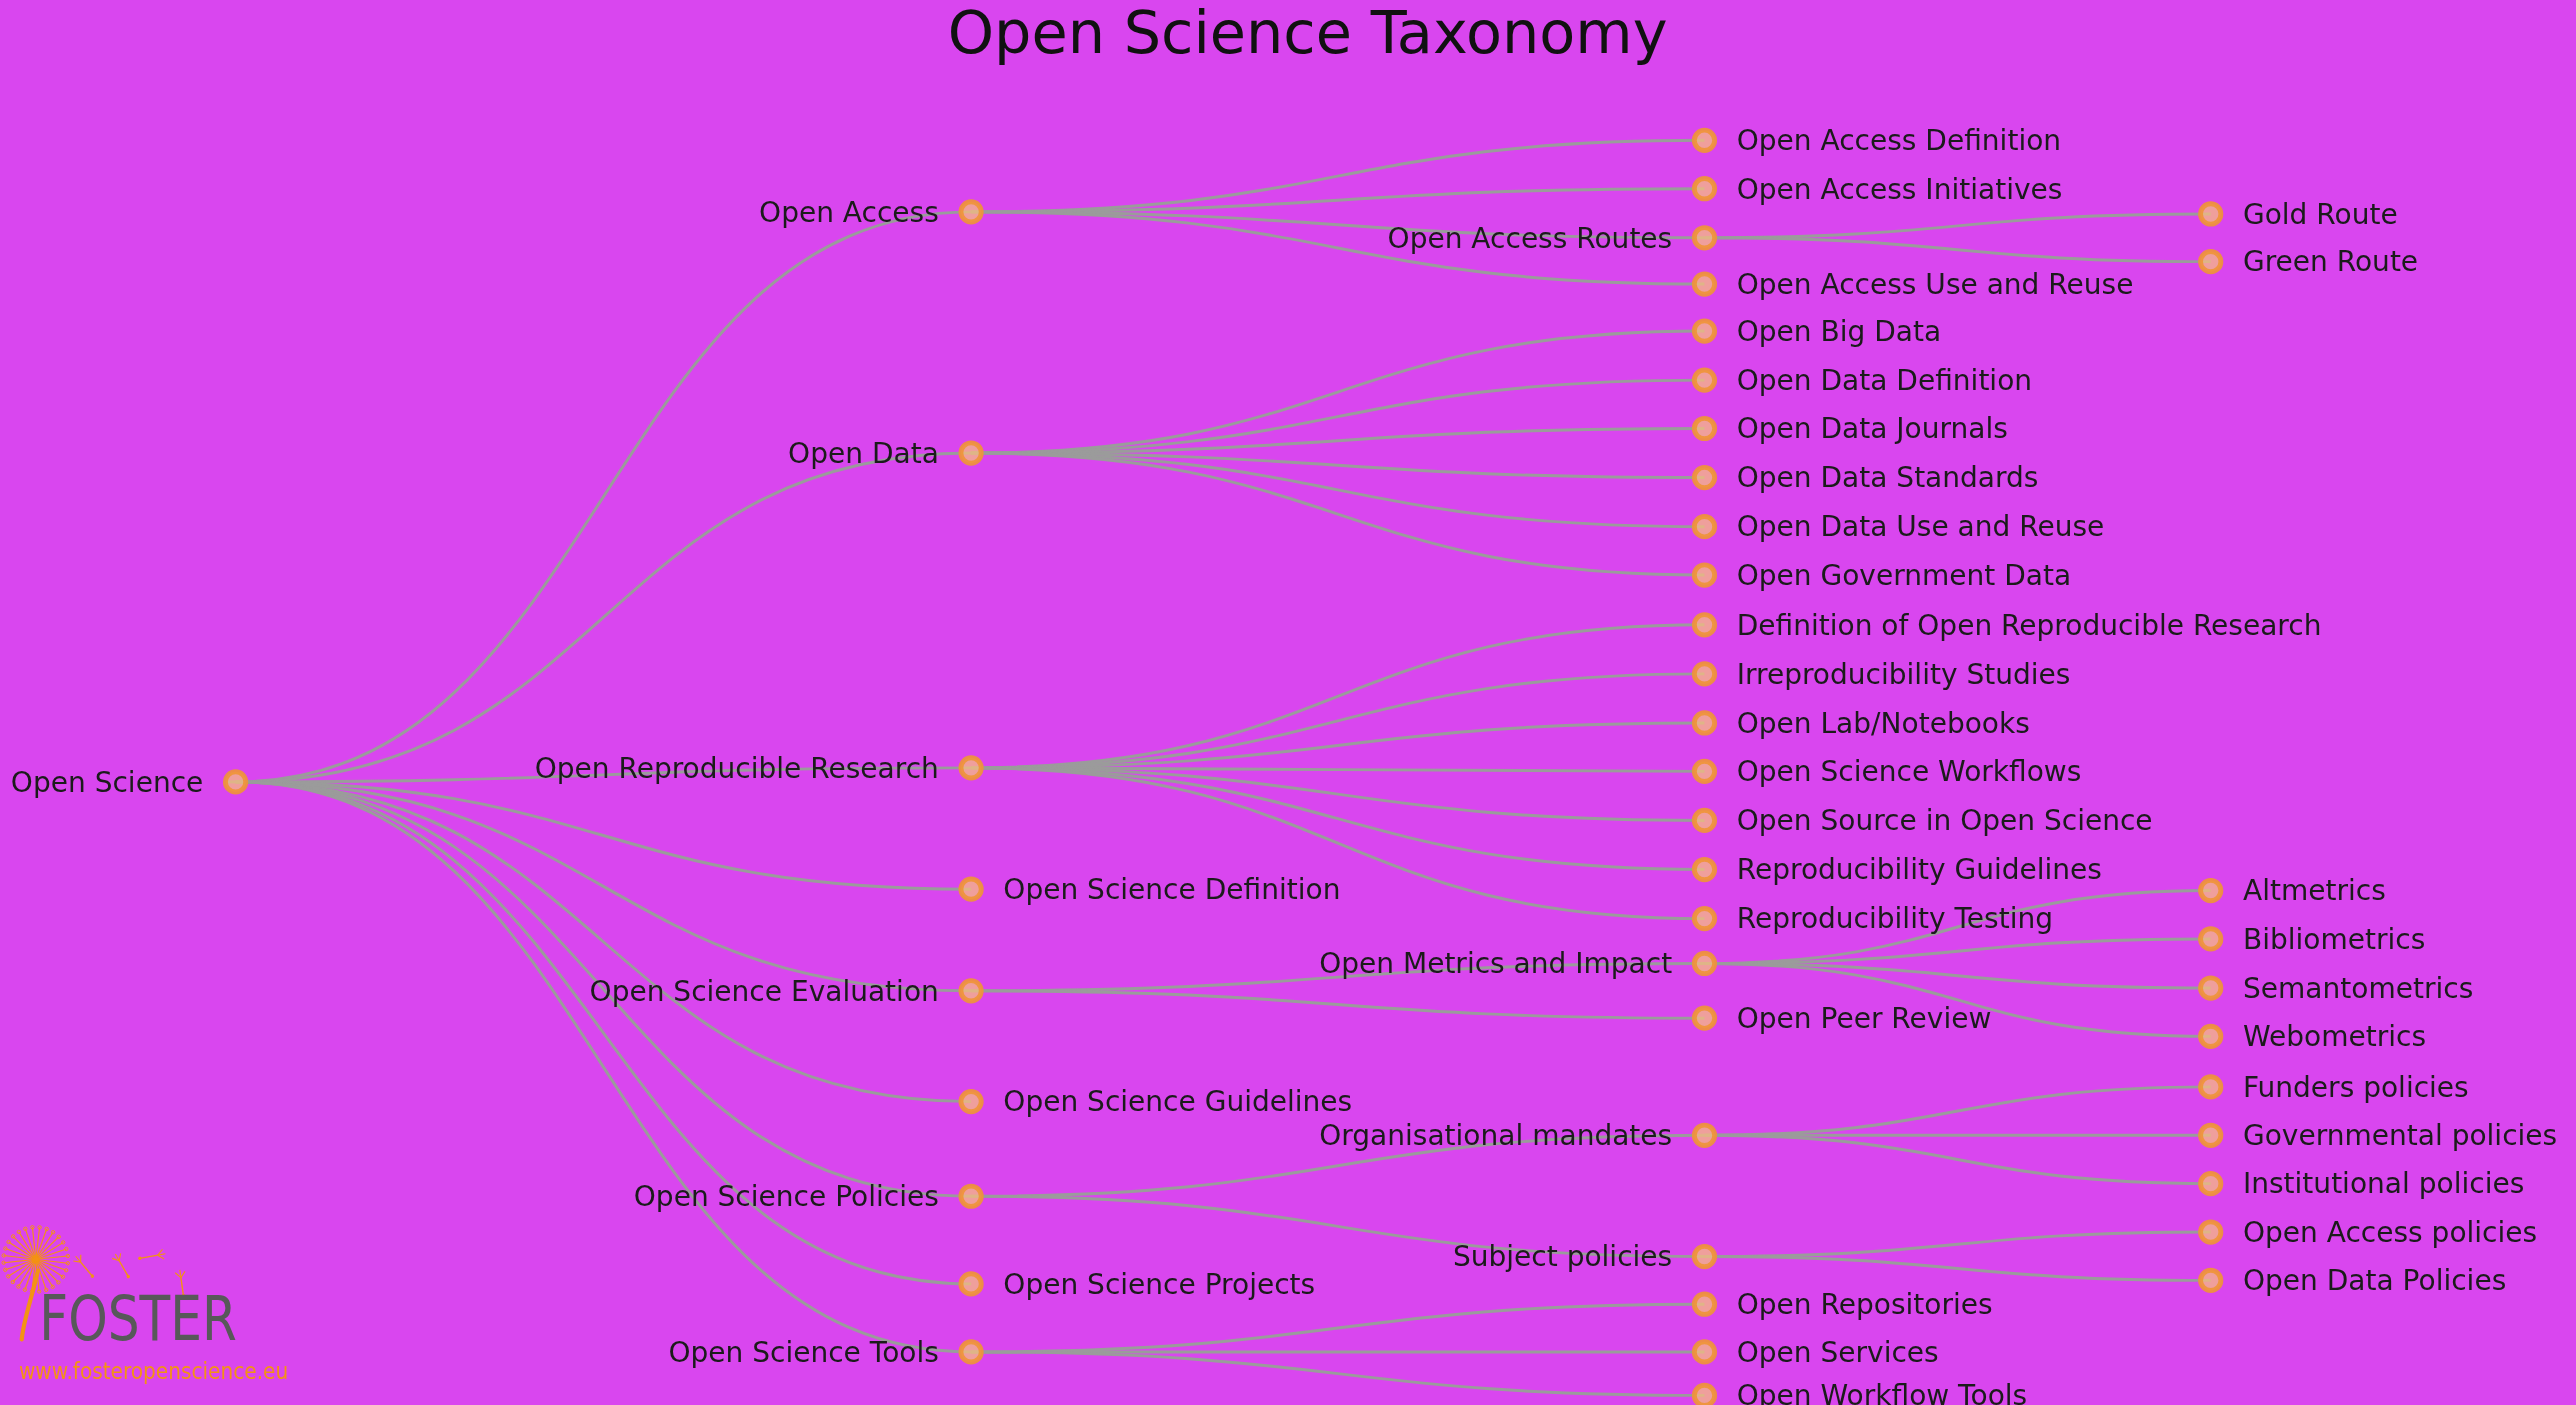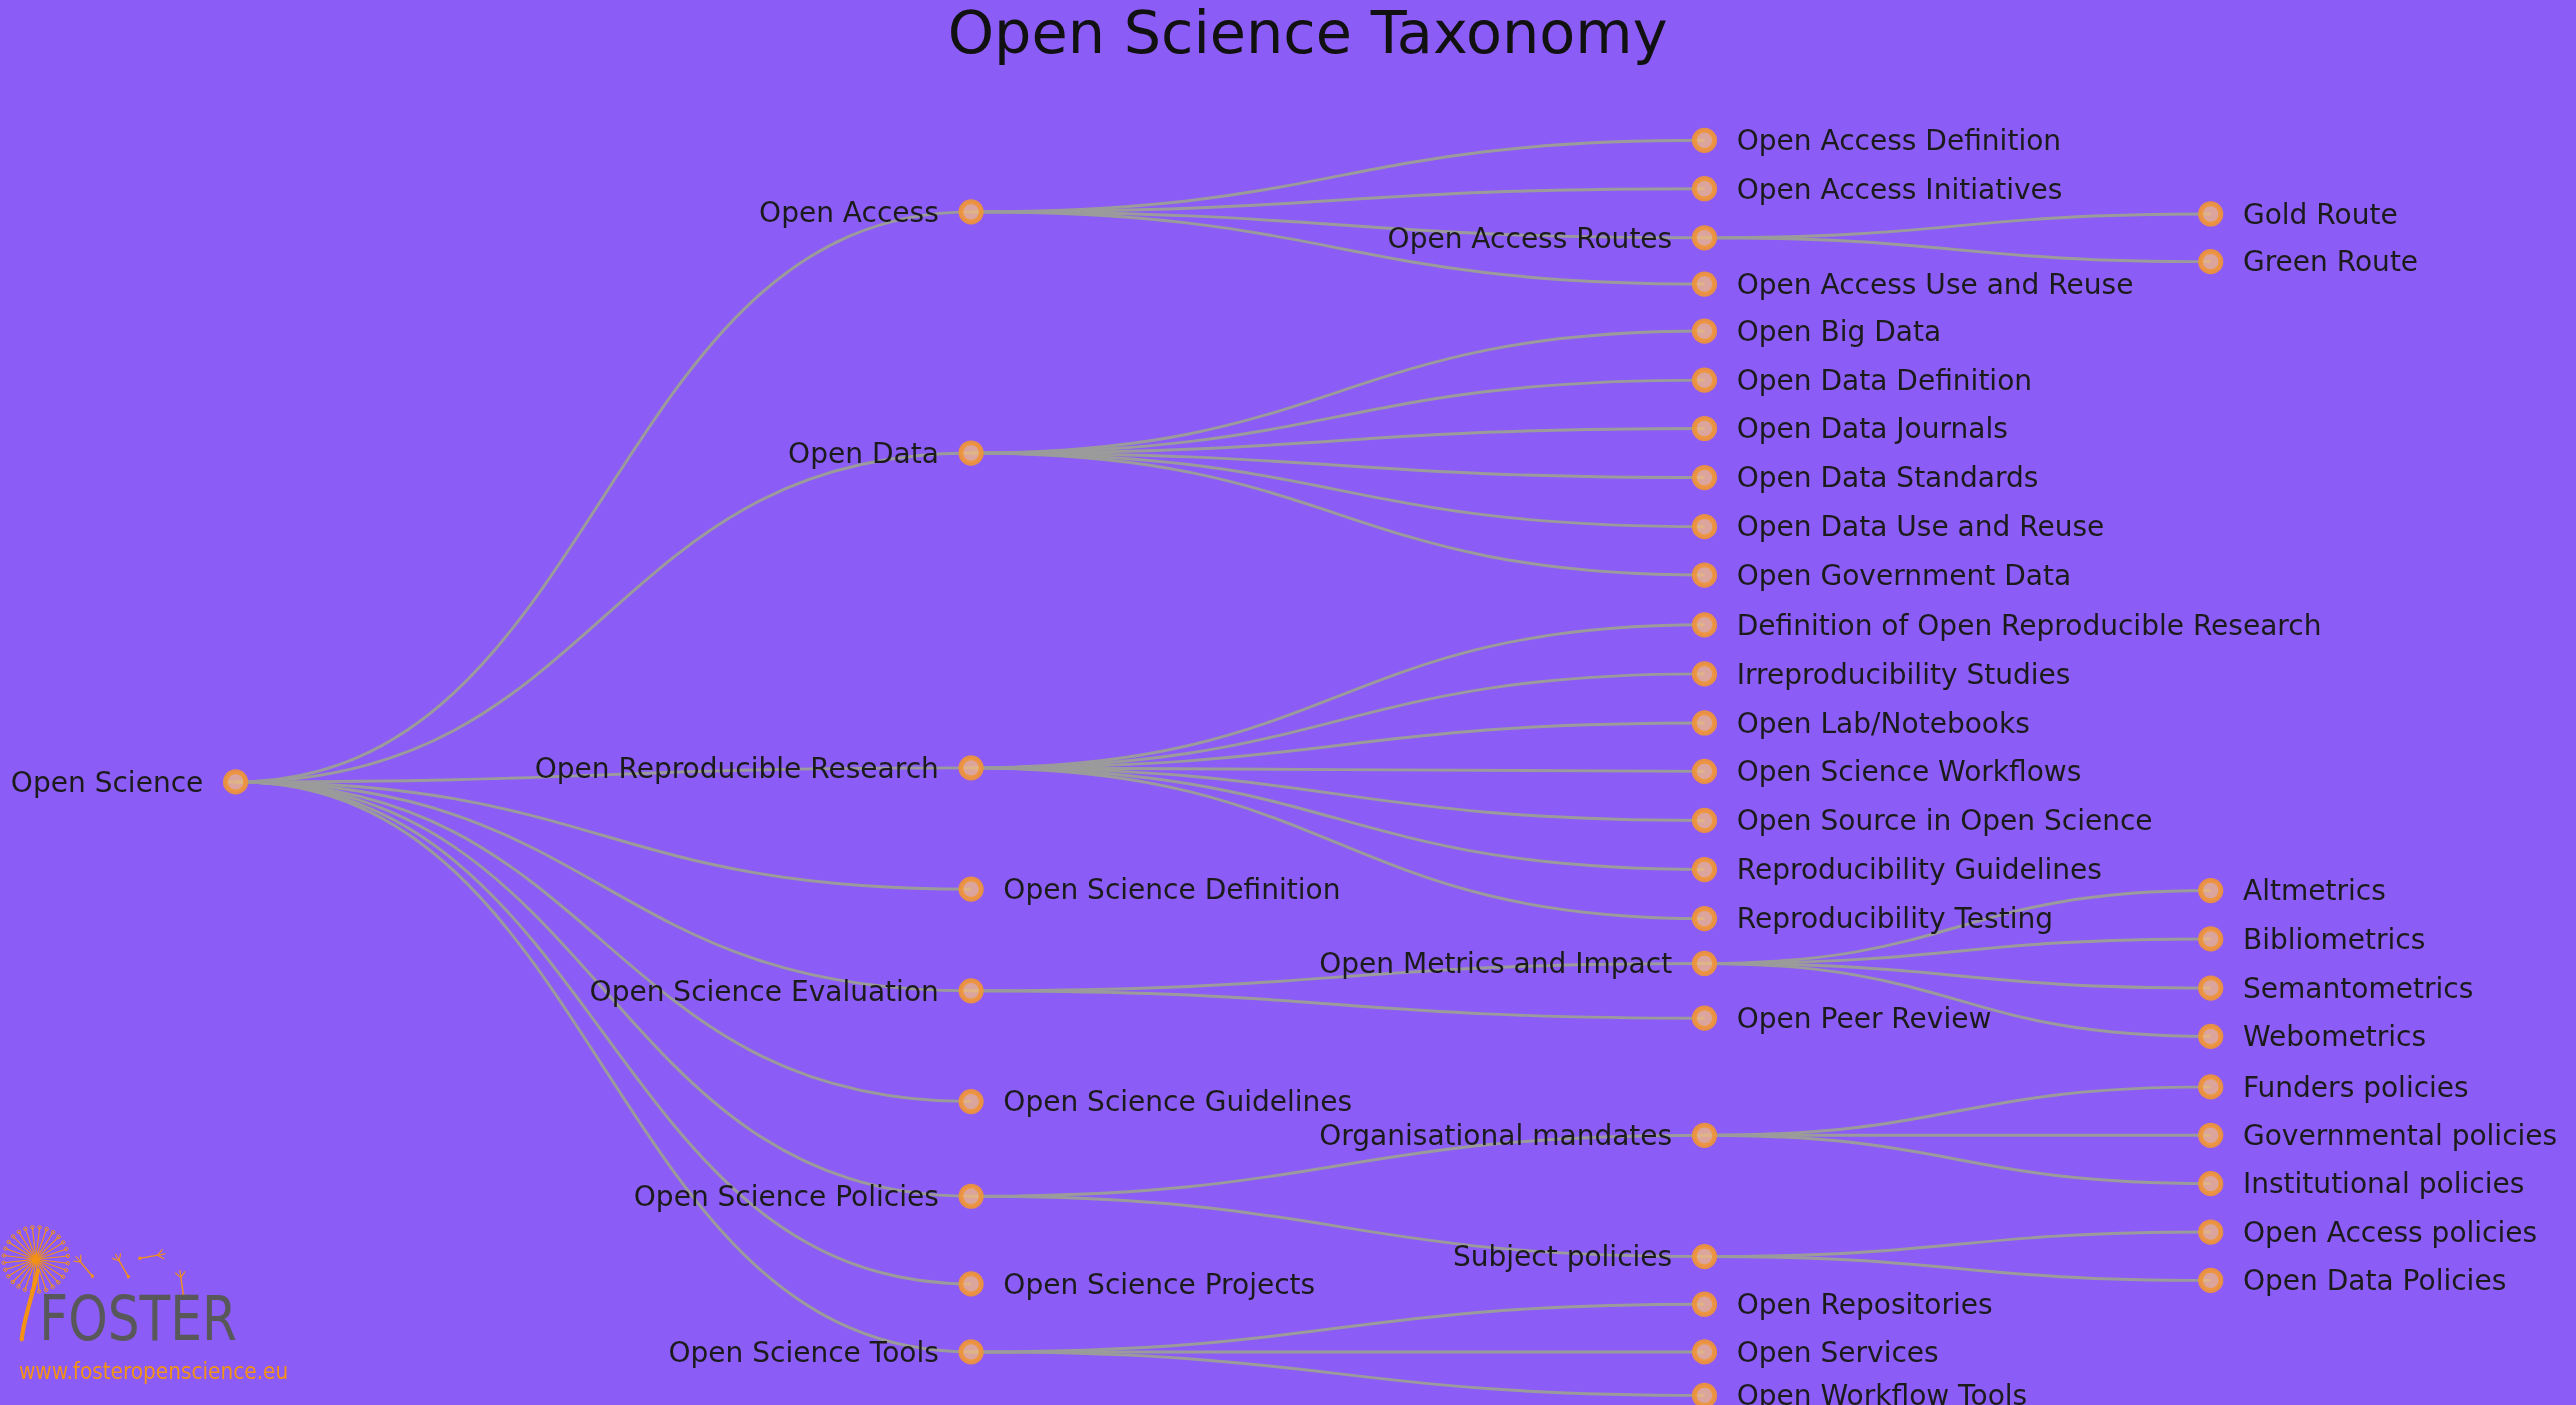--- a/index.html
+++ b/index.html
@@ -1,16 +1,16 @@
 <!DOCTYPE html>
 <html style="font-size:11.2px"><head>
 <meta charset="utf-8">
 <style>
   html,body{margin:0;padding:0;background:#ffffff;}
-  .page{width:2576px;height:1406px;position:relative;background:#8b5cf6;overflow:hidden;}
+  .page{width:2576px;height:1406px;position:relative;background:#d946ef;overflow:hidden;}
   svg{display:block;}
   text{font-family:"DejaVu Sans", sans-serif;}
   .title-text{font-size:84px;fill:#111;}
   .node-label{font-size:40px;fill:#1b1b1b;}
   .logo-name{font-size:88px;fill:#58585a;}
   .logo-url{font-size:34px;fill:#f39214;}
 </style>
 </head>
 <body>
 

